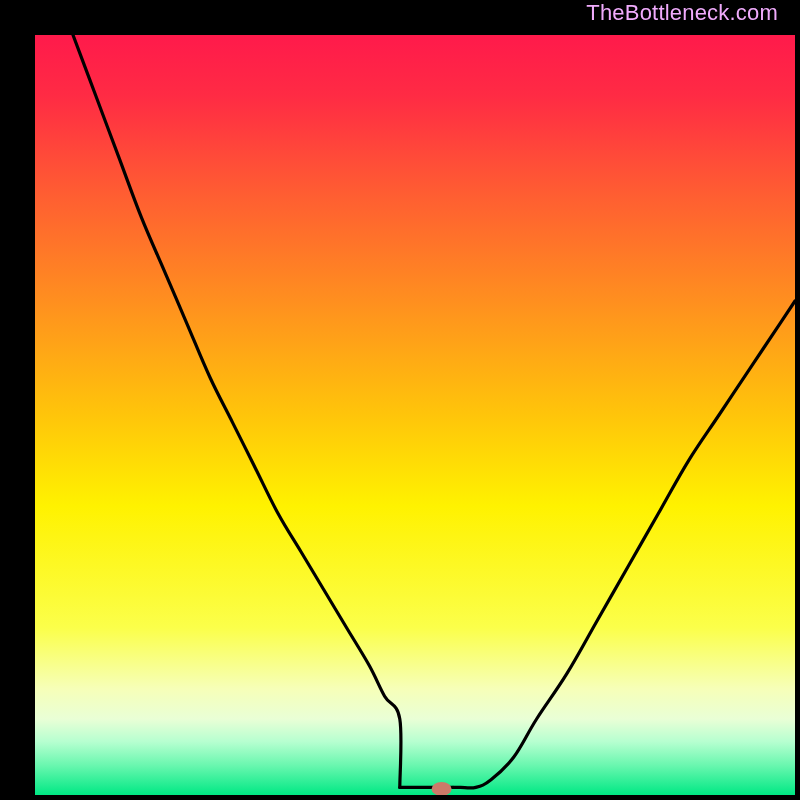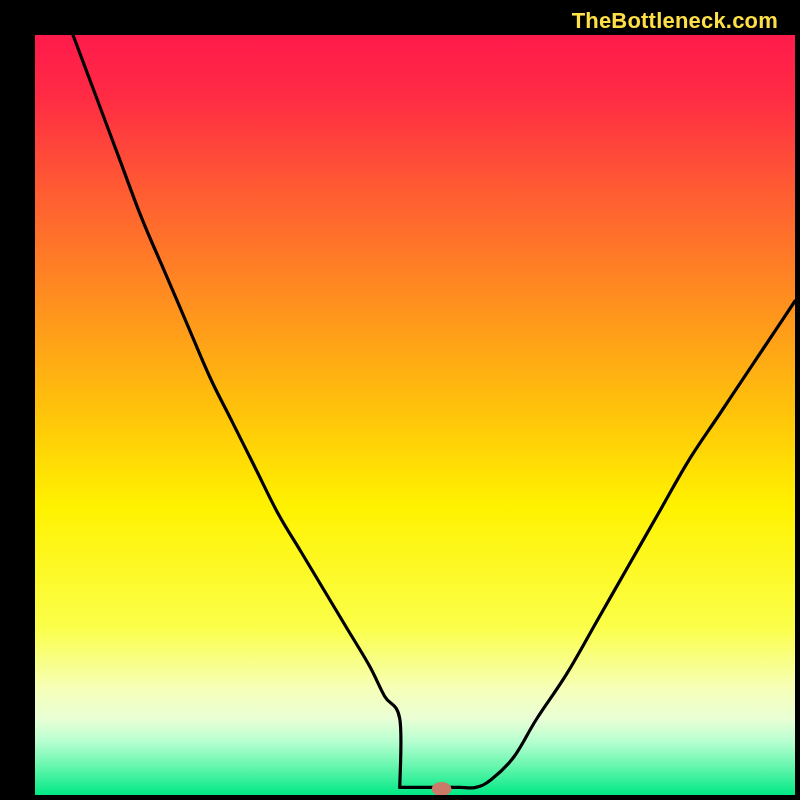--- a/index.html
+++ b/index.html
@@ -21,25 +21,25 @@
   }
   .plot {
     position: absolute;
     left: 20px;
     top: 20px;
     width: 760px;
     height: 760px;
   }
   .watermark {
     position: absolute;
-    top: 8px;
+    top: 0px;
     right: 22px;
-    color: #fde047;
+    color: #f0abfc;
     font-size: 22px;
-    font-weight: 700;
+    font-weight: 400;
     letter-spacing: 0.2px;
     user-select: none;
   }
   svg { display: block; }
 </style>
 </head>
 <body>
 
 <div class="frame">
   <svg class="plot" viewBox="0 0 760 760" width="760" height="760" preserveAspectRatio="none">

